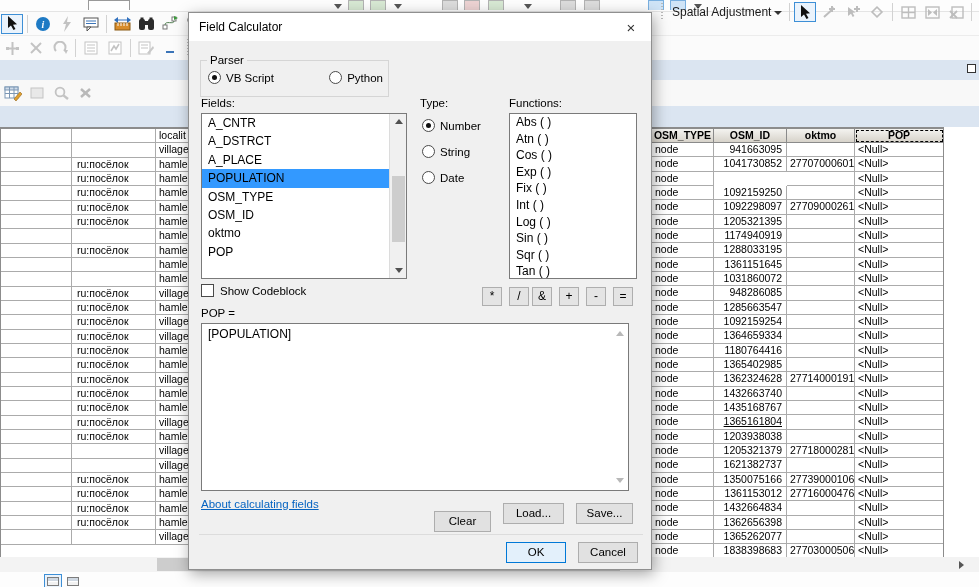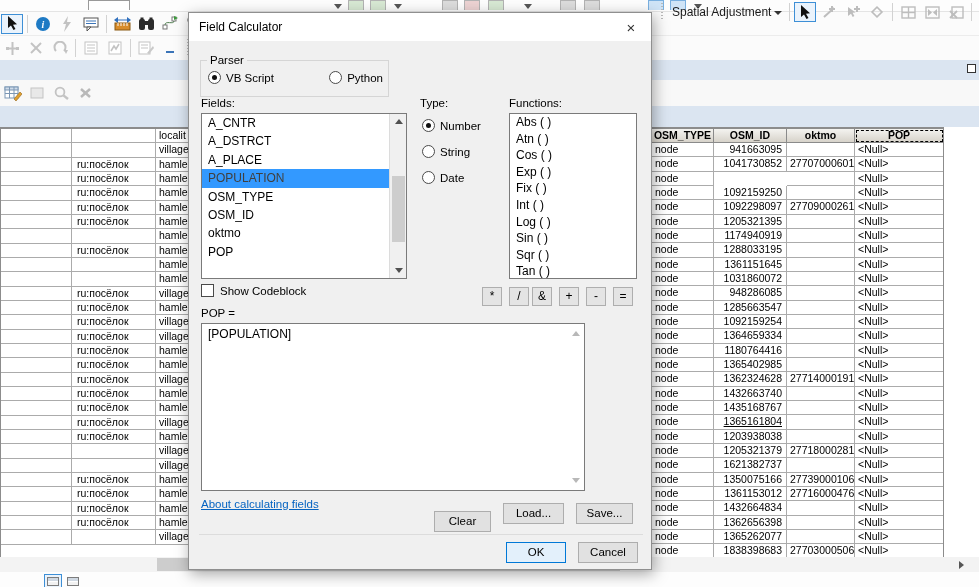--- a/index.html
+++ b/index.html
@@ -61,31 +61,31 @@
   .dlg-title-text { flex:1; padding-left:10px; font-size:12px; }
   .dlg-close { width:40px; height:28px; display:flex; align-items:center; justify-content:center; font-size:15px; color:#333; }
   .grouplabel { position:absolute; font-size:11.5px; background:#f0f0f0; padding:0 3px; }
   .groupbox { position:absolute; border:1px solid #d5d5d5; }
   .lbl { position:absolute; font-size:11.5px; }
   .radio { display:inline-block; width:13px; height:13px; border:1px solid #4a4a4a; border-radius:50%; background:#fff; position:relative; vertical-align:-2px; margin-right:5px; flex:0 0 auto; }
   .radio.on::after { content:""; position:absolute; left:3px; top:3px; width:5px; height:5px; border-radius:50%; background:#111; }
   .radrow { display:flex; align-items:center; font-size:11.5px; white-space:nowrap; }
   .listbox { position:absolute; background:#fff; border:1px solid #7a7a7a; overflow:hidden; }
   .fitem { height:18.4px; line-height:18.4px; padding-left:6px; font-size:12px; white-space:nowrap; }
-  .fitem.sel { background:#3399ff; color:#404040; }
+  .fitem.sel { background:#3399ff; color:#000000; }
   .fnitem { height:16.6px; line-height:16.6px; padding-left:6px; font-size:12px; white-space:nowrap; }
   .vscroll { position:absolute; right:0; top:0; width:17px; height:100%; background:#f0f0f0; border-left:1px solid #dcdcdc; }
   .vs-arrow { position:absolute; left:0; width:17px; height:15px; display:flex; align-items:center; justify-content:center; }
   .tri-up { width:0; height:0; border-left:4px solid transparent; border-right:4px solid transparent; border-bottom:5px solid #505050; }
   .tri-dn { width:0; height:0; border-left:4px solid transparent; border-right:4px solid transparent; border-top:5px solid #505050; }
   .tri-up.lite { border-bottom-color:#b8b8b8; } .tri-dn.lite { border-top-color:#b8b8b8; }
   .vthumb { position:absolute; left:2px; width:13px; background:#cdcdcd; }
   .checkbox { display:inline-block; width:13px; height:13px; border:1px solid #4a4a4a; background:#fff; margin-right:6px; vertical-align:-2px; }
   .opbtn { position:absolute; width:20px; height:19px; background:#e4e4e4; border:1px solid #aeaeae; font-size:12px; text-align:center; line-height:17px; }
-  .exprbox { position:absolute; left:12px; top:310px; width:384px; height:168px; background:#fff; border:1px solid #7a7a7a; font-size:12px; padding:3px 6px; }
+  .exprbox { position:absolute; left:12px; top:310px; width:428px; height:168px; background:#fff; border:1px solid #7a7a7a; font-size:12px; padding:3px 6px; }
   .link { position:absolute; font-size:11.5px; color:#0563c1; text-decoration:underline; }
   .btn { position:absolute; height:21px; background:#e1e1e1; border:1px solid #adadad; font-size:11.5px; text-align:center; line-height:19px; }
   .btn.default { background:#e3f0fb; border-color:#0078d7; }
   .divline { position:absolute; left:10px; top:521px; width:444px; height:1px; background:#dcdcdc; }
 
   svg { display:block; }
 </style>
 </head>
 <body>
 

